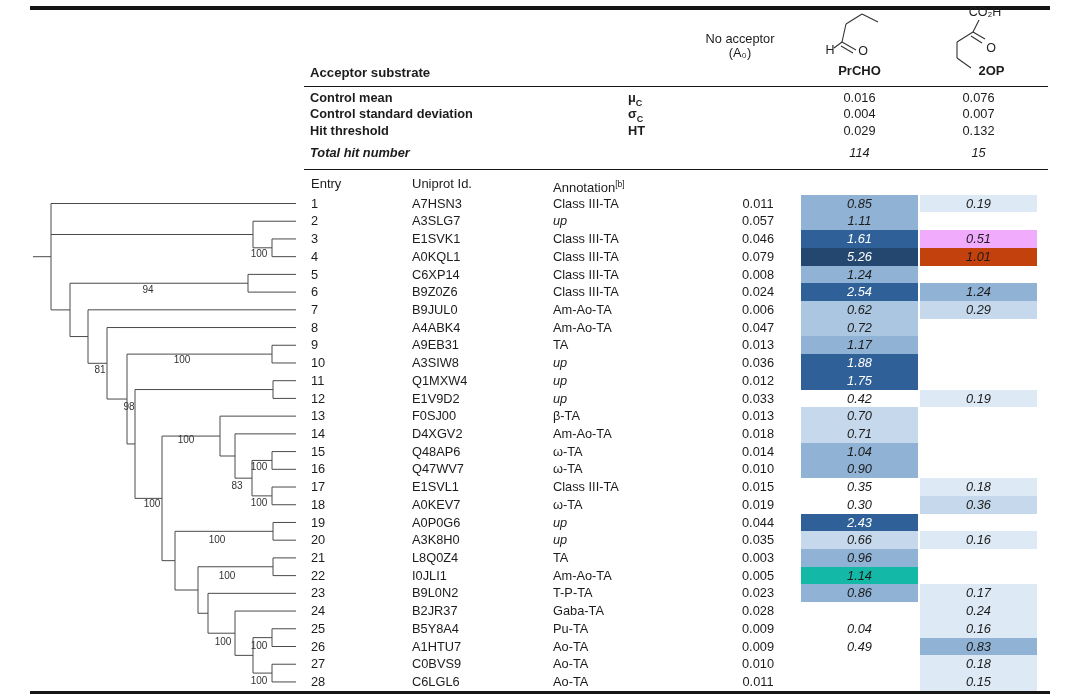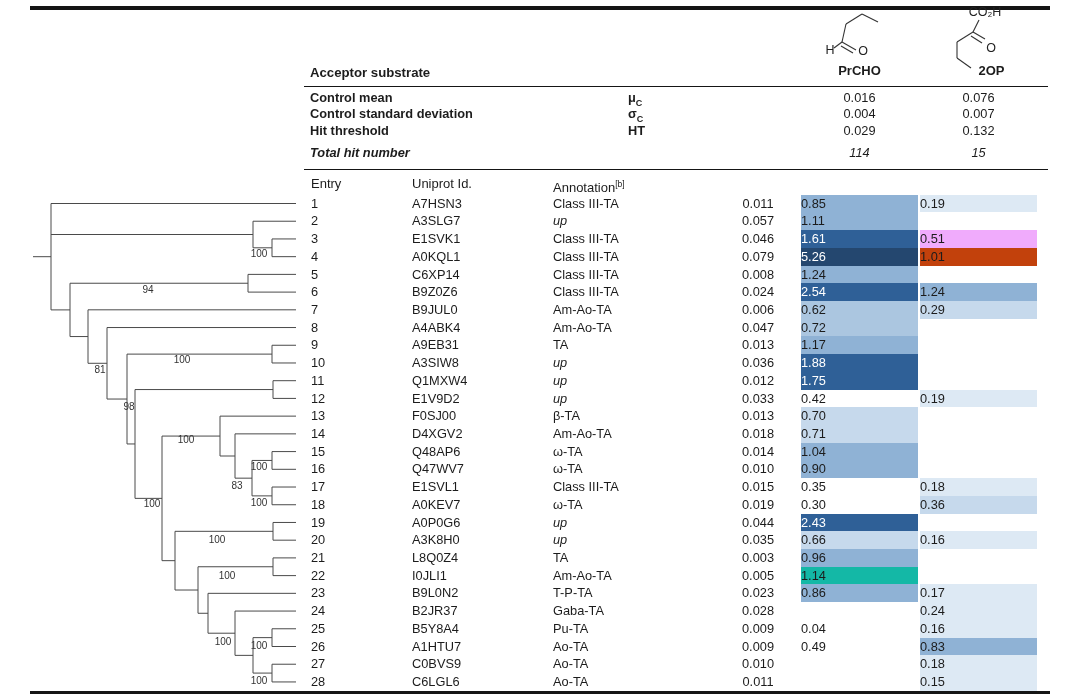--- a/index.html
+++ b/index.html
@@ -20,21 +20,21 @@
   .s-p{position:absolute;left:801px;width:117px;text-align:center;}
   .s-o{position:absolute;left:920px;width:117px;text-align:center;}
   
   .trow{position:absolute;left:0;width:1077px;height:17.72px;line-height:17.72px;font-size:12.8px;}
   .trow span{position:absolute;top:0;height:100%;}
   .c-entry{left:311px;}
   .c-uni{left:412px;}
   .c-ann{left:553px;}
   .it{font-style:italic;}
   .c-a0{left:718px;width:80px;text-align:center;}
-  .hcell{position:absolute;top:0;height:100%;width:117px;text-align:left;}
+  .hcell{position:absolute;top:0;height:100%;width:117px;text-align:center;font-style:italic;}
   .c-p{left:801px;}
   .c-o{left:920px;}
   .wt{color:#ffffff;}
   
   .hdr-no-acc{top:32px;left:660px;width:160px;font-size:12.8px;text-align:center;line-height:14px;}
   svg.struct{position:absolute;}
   svg.struct text{font-size:12.5px;fill:#222;font-family:"Liberation Sans",sans-serif;}
   svg.struct line{stroke:#333;stroke-width:1.1;}
   #tree-svg{position:absolute;left:0;top:0;}
   #tree-svg line{stroke:#4a4a4a;stroke-width:1;}
@@ -143,20 +143,24 @@
       <line x1="88" y1="309.82" x2="88" y2="363.291484375"></line>
       <line x1="70" y1="336.55574218749996" x2="88" y2="336.55574218749996"></line>
       <line x1="70" y1="283.24" x2="70" y2="336.55574218749996"></line>
       <line x1="51" y1="309.89787109375" x2="70" y2="309.89787109375"></line>
       <line x1="51" y1="203.5" x2="51" y2="309.89787109375"></line>
       <line x1="33" y1="256.69893554687496" x2="51" y2="256.69893554687496"></line>
     </svg>
 
   <div class="txt b" style="left:310px;top:35px;font-size:13.2px;margin-top:30px;">Acceptor substrate</div>
 
+  <div class="txt hdr-no-acc">
+    <div>No acceptor</div>
+    <div>(A₀)</div>
+  </div>
 
   <svg class="struct" style="left:812px;top:2px;" width="80" height="60" viewBox="0 0 80 60">
     <line x1="22" y1="46" x2="30" y2="40"></line>
     <line x1="30" y1="40" x2="44" y2="48"></line>
     <line x1="29" y1="44" x2="41" y2="51"></line>
     <line x1="30" y1="40" x2="34" y2="22"></line>
     <line x1="34" y1="22" x2="50" y2="12"></line>
     <line x1="50" y1="12" x2="66" y2="20"></line>
     <text x="18" y="52" text-anchor="middle">H</text>
     <text x="51" y="53" text-anchor="middle">O</text>

